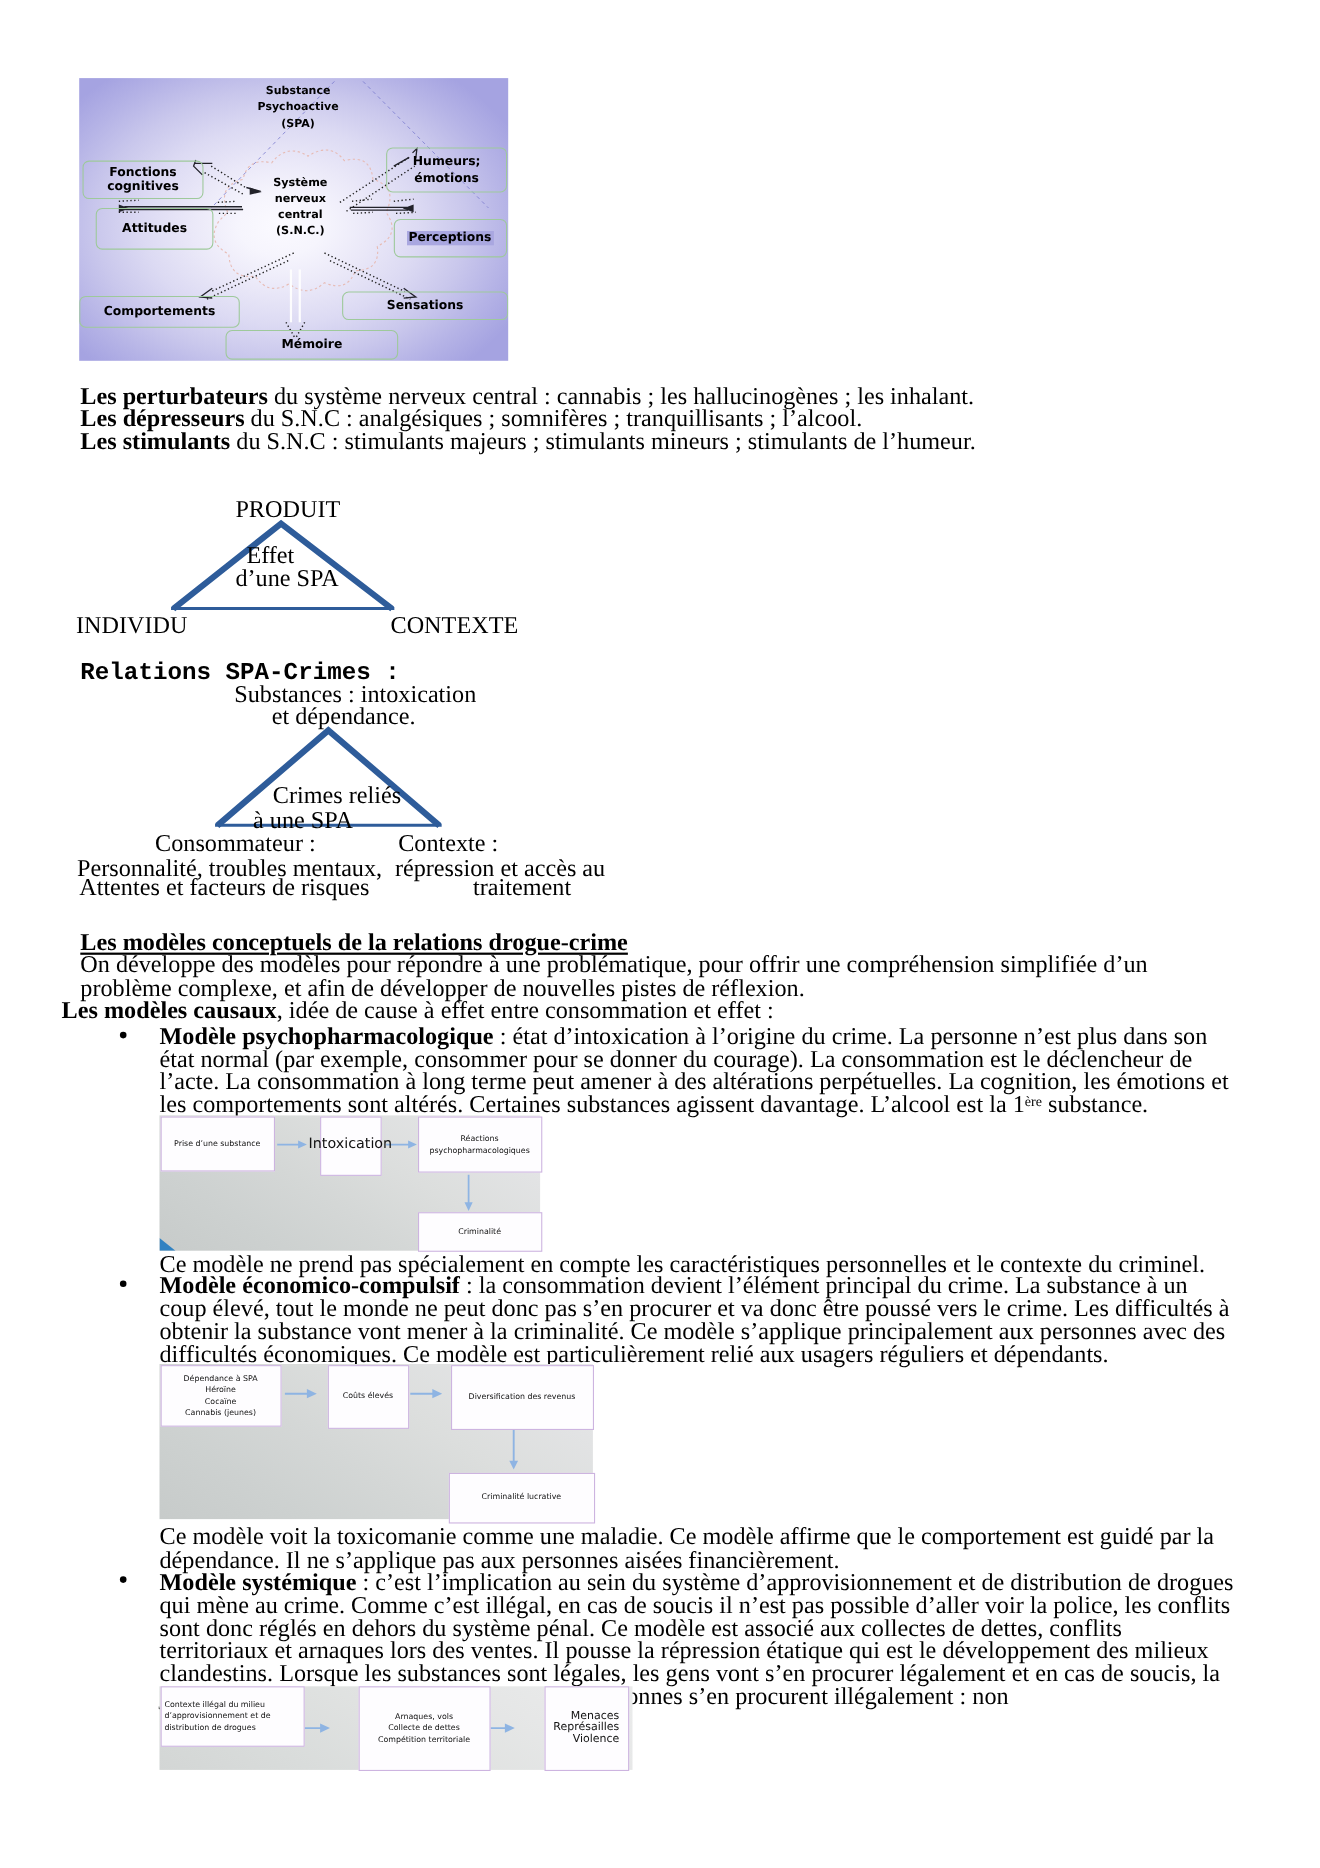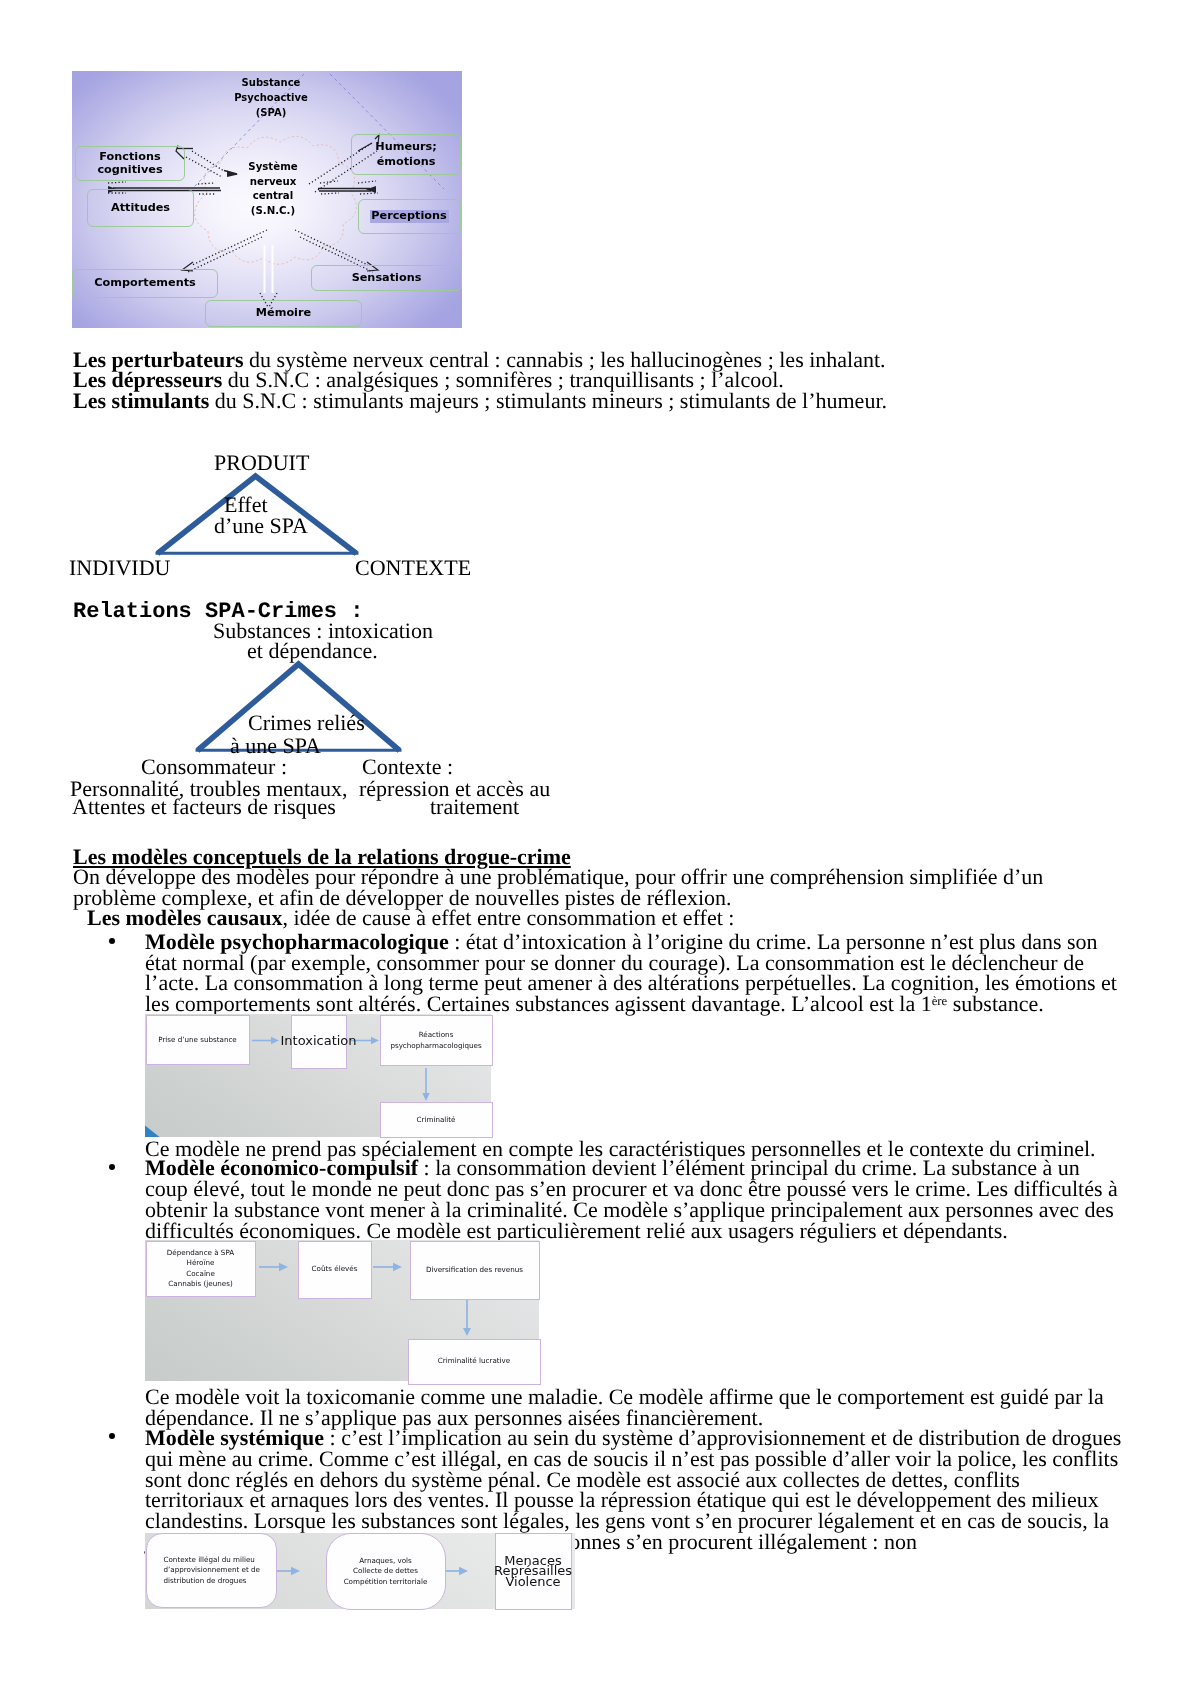--- a/index.html
+++ b/index.html
@@ -194,21 +194,21 @@
   <div class="abs txt" style="left:230px;top:735.5px;">à une SPA</div>
   <div class="abs txt" style="left:141px;top:757px;">Consommateur :</div>
   <div class="abs txt" style="left:362px;top:757px;">Contexte :</div>
   <div class="abs txt" style="left:70px;top:778.5px;">Personnalité, troubles mentaux,</div>
   <div class="abs txt" style="left:72px;top:797px;">Attentes et facteurs de risques</div>
   <div class="abs txt" style="left:359px;top:778.5px;">répression et accès au</div>
   <div class="abs txt" style="left:430px;top:797px;">traitement</div>
 
   <div class="abs txt" style="left:73px;top:846.8px;"><b style="text-decoration:underline;text-underline-offset:2px;">Les modèles conceptuels de la relations drogue-crime </b></div>
   <div class="abs txt" style="left:73px;top:867px;width:1056px;">On développe des modèles pour répondre à une problématique, pour offrir une compréhension simplifiée d’un problème complexe, et afin de développer de nouvelles pistes de réflexion.</div>
-  <div class="abs txt" style="left:87px;top:908.3px;width:1056px;"><b>Les modèles causaux</b><span>, idée de cause à effet entre consommation et effet :</span></div>
+  <div class="abs txt" style="left:56px;top:908.3px;width:1056px;"><b>Les modèles causaux</b><span>, idée de cause à effet entre consommation et effet :</span></div>
 
   <div class="abs bullet" style="left:109px;top:938px;"></div>
   <div class="abs txt" style="left:145px;top:932px;width:984px;"><b>Modèle psychopharmacologique</b><span> : état d’intoxication à l’origine du crime. La personne n’est plus dans son état normal (par exemple, consommer pour se donner du courage). La consommation est le déclencheur de l’acte. La consommation à long terme peut amener à des altérations perpétuelles. La cognition, les émotions et les comportements sont altérés. Certaines substances agissent davantage. L’alcool est la 1</span><sup style="font-size:0.58em;vertical-align:baseline;line-height:0;position:relative;top:-0.46em;">ère</sup><span> substance.</span></div>
 
   <div class="flow blurwrap" style="left:145px;top:1014px;width:346px;height:123px;">
     <div class="bg" style="background:linear-gradient(213deg,#e8e9ea 0%,#e2e3e4 18%,#dcdedd 38%,#d4d7d6 58%,#cdd1d0 78%,#c7cbca 100%);"></div>
     <svg class="abs" style="left:0;top:0" width="346" height="123" viewBox="0 0 346 123">
       <g stroke="#8eb4e3" stroke-width="1.6" fill="none">
         <path d="M107 26.5 L127 26.5"></path>
         <path d="M206 26.5 L227 26.5"></path>
@@ -280,35 +280,35 @@
       <svg class="abs" style="left:0;top:0" width="430" height="76" viewBox="0 0 430 76">
         <g stroke="#8eb4e3" stroke-width="1.7" fill="none">  
           <path d="M124 38 L147 38"></path>  
           <path d="M292 38 L315 38"></path>
         </g>
         <g fill="#8eb4e3">  
           <path d="M146 33.8 L155 38 L146 42.2 Z"></path>  
           <path d="M314 33.8 L323 38 L314 42.2 Z"></path>
         </g>    
       </svg>    
-      <div class="fbox" style="left:0.5px;top:0.5px;width:131px;height:75px;font-size:7.15px;text-align:left;justify-content:flex-start;padding-left:17px;box-sizing:border-box;border-radius:16px;">
+      <div class="fbox" style="left:0.5px;top:0.5px;width:131px;height:55px;font-size:7.15px;text-align:left;justify-content:flex-start;padding-left:3px;box-sizing:border-box;">
         <div>
           <span>Contexte illégal du milieu</span>
           <span>d’approvisionnement et de</span>
           <span>distribution de drogues</span>
         </div>
       </div>
-    <div class="fbox" style="left:180.5px;top:0.5px;width:118px;height:75px;font-size:7.15px;border-radius:25px;">
+    <div class="fbox" style="left:180.5px;top:0.5px;width:118px;height:75px;font-size:7.15px;">
         <div>
           <span>Arnaques, vols</span>
           <span>Collecte de dettes</span>
           <span>Compétition territoriale</span>
         </div>
       </div>
-    <div class="fbox" style="left:349.5px;top:0.5px;width:75px;height:75px;font-size:13px;">
+    <div class="fbox" style="left:349.5px;top:0.5px;width:75px;height:75px;font-size:10px;text-align:right;">
         <div>
           <span>Menaces</span>
           <span>Représailles</span>
           <span>Violence</span>
         </div>
       </div>
   </div>
 
 </div>
 

